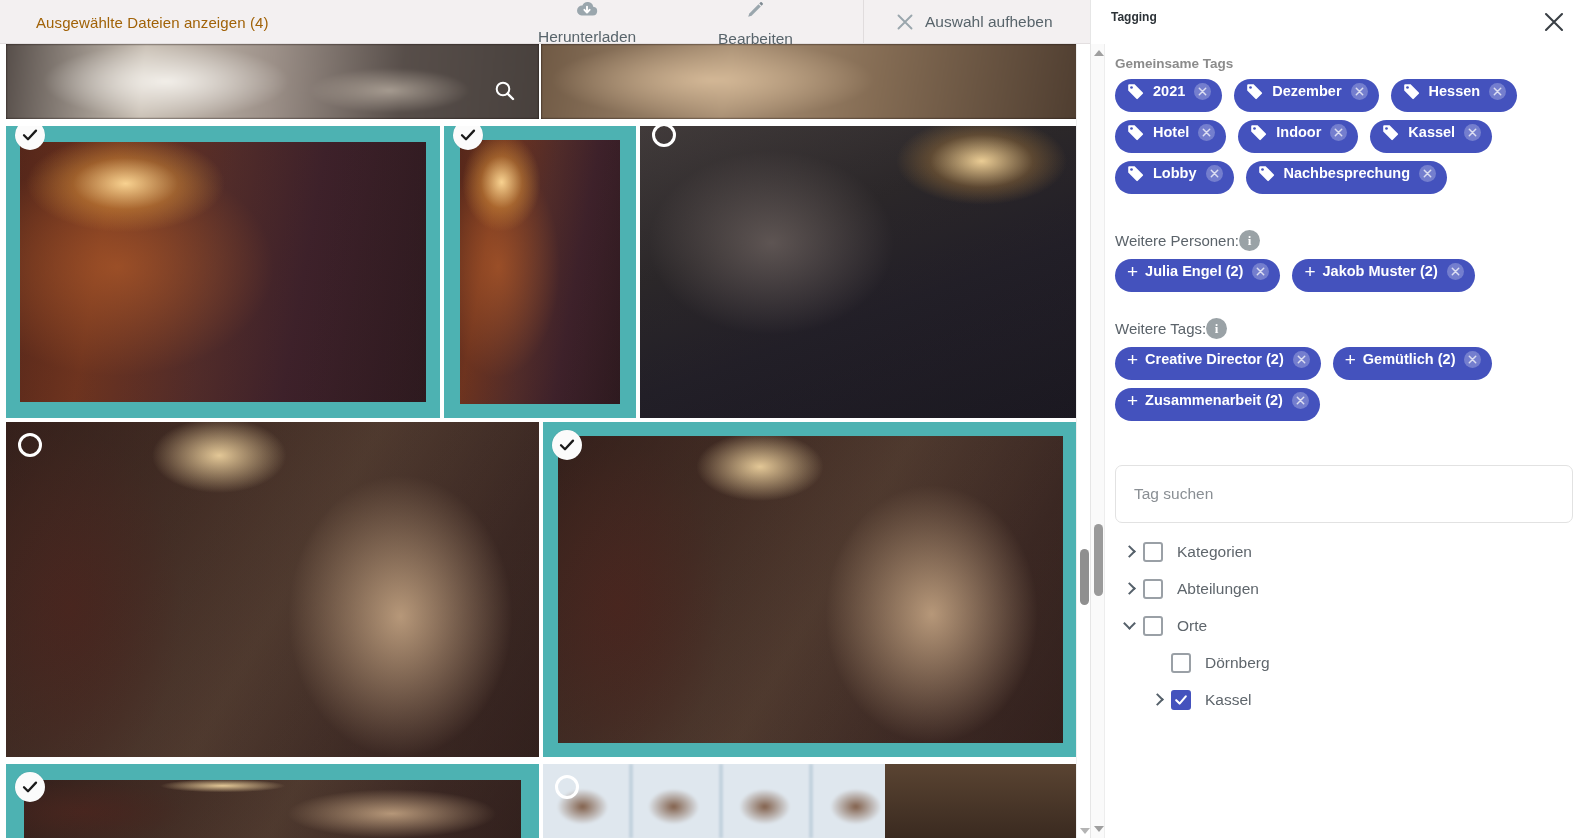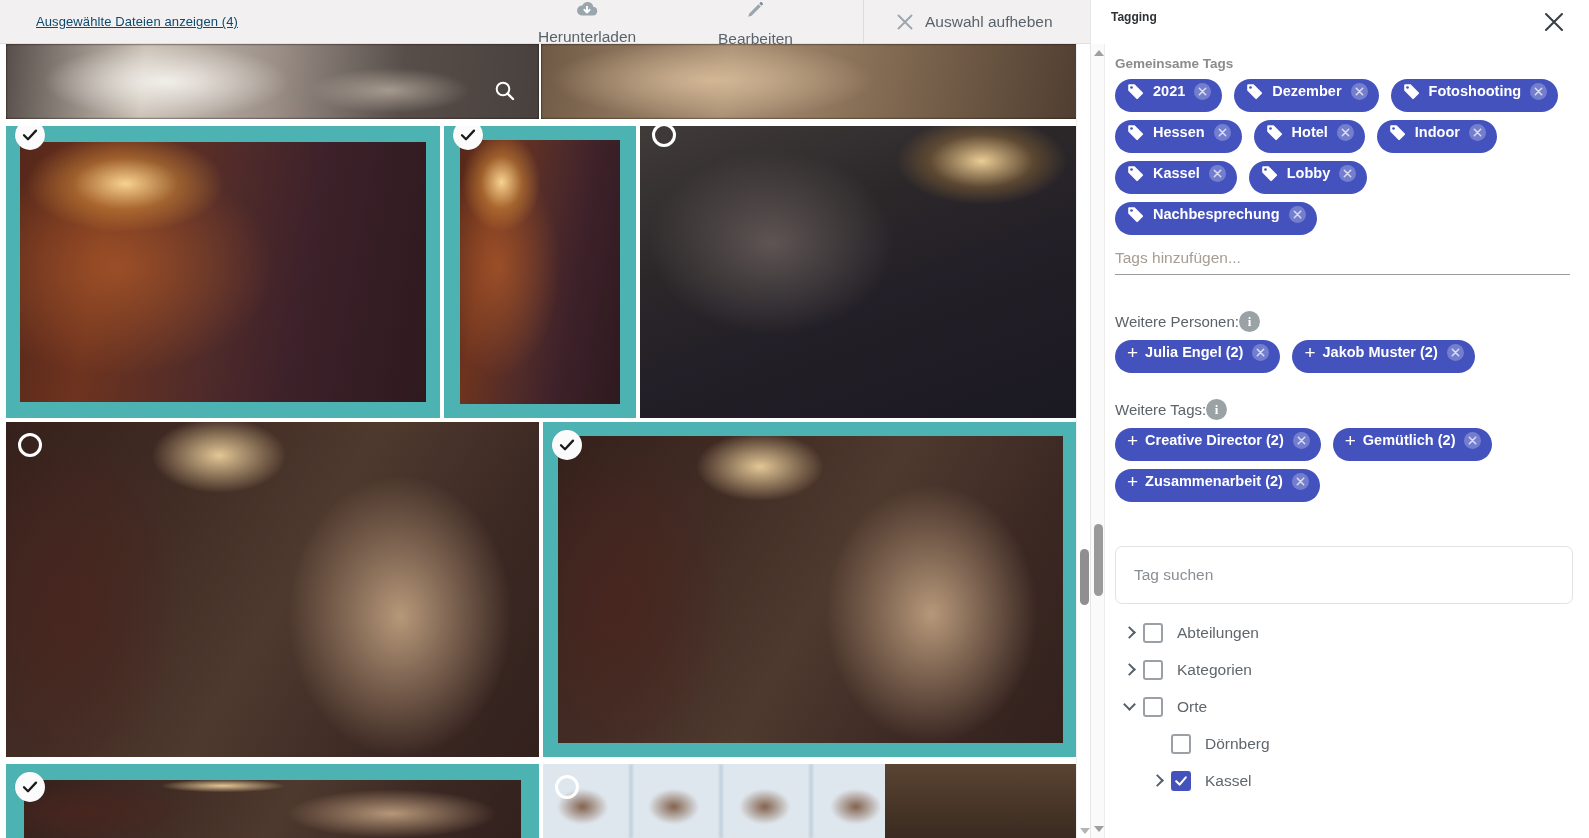--- a/index.html
+++ b/index.html
@@ -23,23 +23,22 @@
 
   
   #toolbar {
     position: absolute; left: 0; top: 0;
     width: 1090px; height: 44px;
     background: #f3f0f1;
     border-bottom: 1px solid #e3dfe0;
   }
   #toolbar-link {
     position: absolute; left: 36px; top: 14px;
-    font-size: 13px;
-    color: #0c4a6e;
-    text-decoration: underline;
+    font-size: 15px;
+    color: #a16207;
     letter-spacing: .1px;
     cursor: pointer;
   }
   .tb-btn {
     position: absolute; top: 0; height: 43px;
     display: flex; align-items: center; gap: 10px;
     padding: 0 18px;
     cursor: pointer;
     color: #58646b;
     font-size: 15.5px;
@@ -498,34 +497,20 @@
               </svg>
             </span>
           </div>
           <div class="pill">
             <span class="tagico">
               <svg width="17" height="17" viewBox="0 0 17 17">
                 <path d="M1.2 7.6V2.2a1 1 0 0 1 1-1h5.4L15.8 9.4a1 1 0 0 1 0 1.4l-5 5a1 1 0 0 1-1.4 0L1.2 7.6z" fill="#ffffff"></path>
                 <circle cx="4.5" cy="4.5" r="1.35" fill="#4452bd"></circle>
               </svg>
             </span>
-            <span>Fotoshooting</span>
-            <span class="x">
-              <svg width="9" height="9" viewBox="0 0 9 9">
-                <path d="M1.3 1.3 7.7 7.7M7.7 1.3 1.3 7.7" stroke="#dcdef2" stroke-width="1.5" stroke-linecap="round"></path>
-              </svg>
-            </span>
-          </div>
-          <div class="pill">
-            <span class="tagico">
-              <svg width="17" height="17" viewBox="0 0 17 17">
-                <path d="M1.2 7.6V2.2a1 1 0 0 1 1-1h5.4L15.8 9.4a1 1 0 0 1 0 1.4l-5 5a1 1 0 0 1-1.4 0L1.2 7.6z" fill="#ffffff"></path>
-                <circle cx="4.5" cy="4.5" r="1.35" fill="#4452bd"></circle>
-              </svg>
-            </span>
             <span>Hessen</span>
             <span class="x">
               <svg width="9" height="9" viewBox="0 0 9 9">
                 <path d="M1.3 1.3 7.7 7.7M7.7 1.3 1.3 7.7" stroke="#dcdef2" stroke-width="1.5" stroke-linecap="round"></path>
               </svg>
             </span>
           </div>
           <div class="pill">
             <span class="tagico">
               <svg width="17" height="17" viewBox="0 0 17 17">
@@ -591,21 +576,20 @@
             </span>
             <span>Nachbesprechung</span>
             <span class="x">
               <svg width="9" height="9" viewBox="0 0 9 9">
                 <path d="M1.3 1.3 7.7 7.7M7.7 1.3 1.3 7.7" stroke="#dcdef2" stroke-width="1.5" stroke-linecap="round"></path>
               </svg>
             </span>
           </div>
         </div>
 
-      <div id="add-tags">Tags hinzufügen...</div>
 
       <div class="gap-lg"></div>
 
       <div class="section-label2">
         <span>Weitere Personen:</span>
         <span class="info-dot">i</span>
       </div>
       <div class="pill-wrap" id="more-people">
           <div class="pill">
             <span class="plus">+</span>
@@ -666,28 +650,28 @@
       <div class="gap-lg"></div>
 
       <div id="tag-search">Tag suchen</div>
 
       <div class="tree" id="tag-tree">
           <div class="tree-row">
             <span class="tw-chev">
               <span class="chev right"></span>
             </span>
             <span class="cbx"></span>
-            <span>Abteilungen</span>
+            <span>Kategorien</span>
           </div>
           <div class="tree-row">
             <span class="tw-chev">
               <span class="chev right"></span>
             </span>
             <span class="cbx"></span>
-            <span>Kategorien</span>
+            <span>Abteilungen</span>
           </div>
           <div class="tree-row">
             <span class="tw-chev">
               <span class="chev down"></span>
             </span>
             <span class="cbx"></span>
             <span>Orte</span>
           </div>
           <div class="tree-row indent-1">
             <span class="tw-chev"></span>

